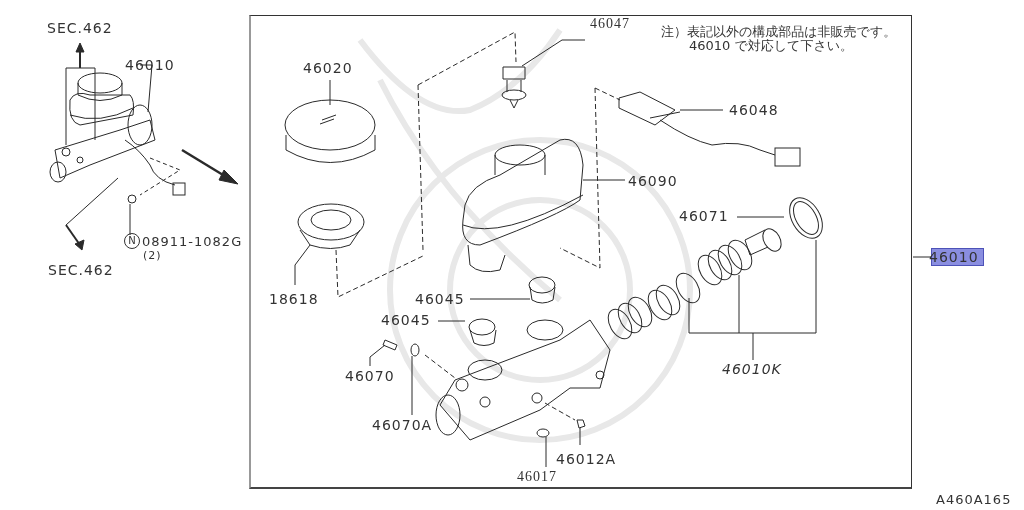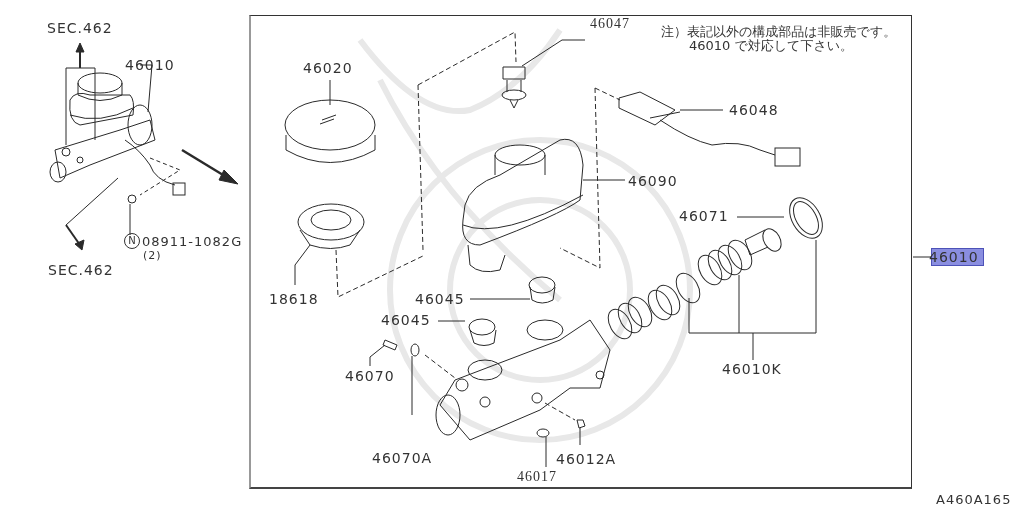--- a/index.html
+++ b/index.html
@@ -170,21 +170,21 @@
 
 <span class="lbl" style="left:303px;top:60px;">46020</span>
 <span class="lbl" style="left:269px;top:291px;">18618</span>
 <span class="lbl" style="left:590px;top:16px;font-family:Liberation Serif, serif;">46047</span>
 <span class="lbl" style="left:729px;top:102px;">46048</span>
 <span class="lbl" style="left:628px;top:173px;">46090</span>
 <span class="lbl" style="left:679px;top:208px;">46071</span>
 <span class="lbl" style="left:415px;top:291px;">46045</span>
 <span class="lbl" style="left:381px;top:312px;">46045</span>
 <span class="lbl" style="left:345px;top:368px;">46070</span>
-<span class="lbl" style="left:372px;top:417px;margin-top:33px;">46070A</span>
-<span class="lbl" style="left:722px;top:361px;">46010K</span>
+<span class="lbl" style="left:372px;top:417px;">46070A</span>
+<span class="lbl" style="left:722px;top:361px;font-style:italic;">46010K</span>
 <span class="lbl" style="left:556px;top:451px;">46012A</span>
 <span class="lbl" style="left:517px;top:469px;font-family:Liberation Serif, serif;">46017</span>
 
 <div class="hl"></div>
 <span class="hl-text">46010</span>
 
 <span class="lbl" style="left:936px;top:492px;font-size:13px;">A460A165</span>
 
 </body></html>

